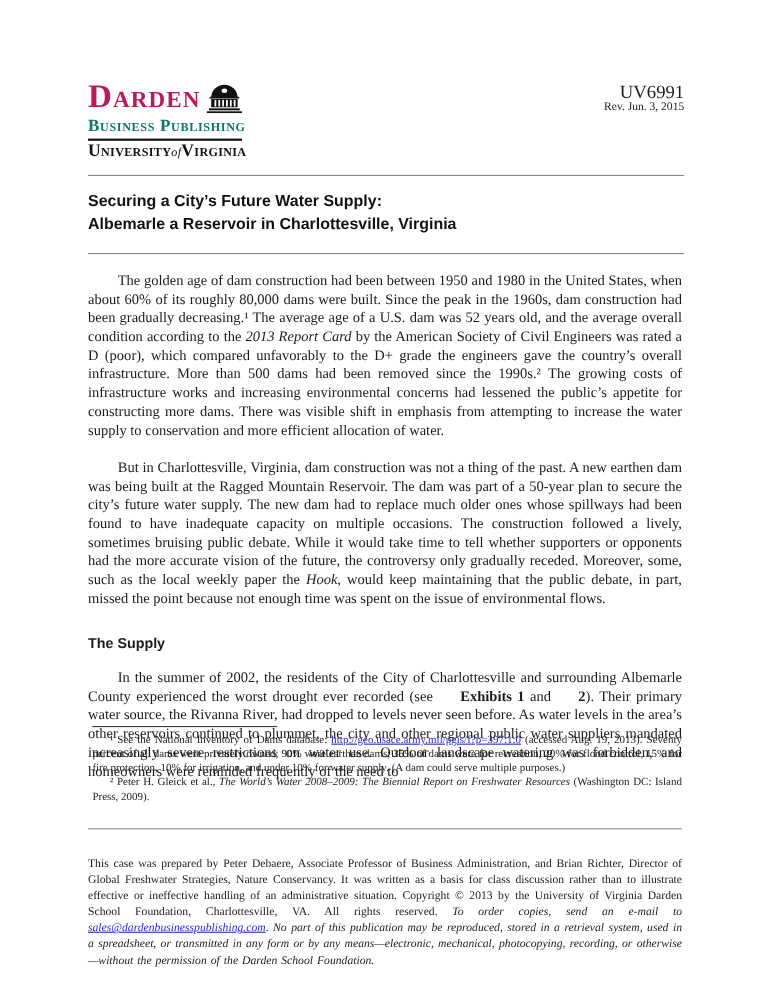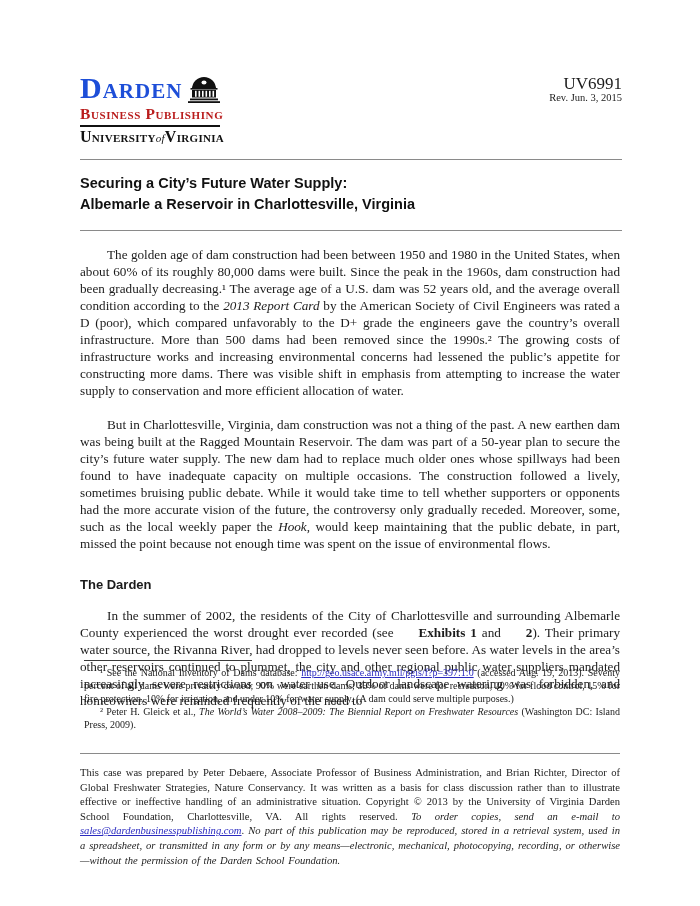--- a/index.html
+++ b/index.html
@@ -25,30 +25,30 @@
   }
   .logo { display: inline-block; }
   .logo-top { display: flex; align-items: flex-start; gap: 5px; }
   .logo-darden {
     font-family: "Liberation Serif", serif;
     font-variant: small-caps;
     font-weight: 600;
     font-size: 30px;
     line-height: 24px;
     letter-spacing: 1px;
-    color: #1d4ed8;
+    color: #be185d;
   }
   .logo-bp {
     font-family: "Liberation Serif", serif;
     font-variant: small-caps;
     font-weight: 600;
     font-size: 15.5px;
     line-height: 16px;
     letter-spacing: 0.6px;
-    color: #b91c1c;
+    color: #0f766e;
     margin-top: -1px;
   }
   .logo-rule {
     border-top: 2.5px solid #111;
     width: 140px;
     margin: 3px 0 2px 0;
   }
   .logo-uva {
     font-family: "Liberation Serif", serif;
     font-variant: small-caps;
@@ -120,21 +120,21 @@
     color: #2a2ac0;
     text-decoration: underline;
     cursor: pointer;
   }
 
   
   .footer {
     position: absolute;
     top: 753px; left: 80px; right: 80px;
     border-top: 1.5px solid #8a8a8a;
-    padding-top: 12px;
+    padding-top: 25px;
     font-size: 10.6px;
     line-height: 14.6px;
     text-align: justify;
     word-spacing: 1px;
   }
 </style>
 </head>
 <body>
 
 <div class="page">
@@ -175,21 +175,21 @@
   <div class="title-band">
     <div class="title-line">Securing a City’s Future Water Supply:</div>
     <div class="title-line">Albemarle a Reservoir in Charlottesville, Virginia</div>
   </div>
 
   <div class="body-text">
     <p><span>The golden age of dam construction had been between 1950 and 1980 in the United States, when about 60% of its roughly 80,000 dams were built. Since the peak in the 1960s, dam construction had been gradually decreasing.¹ The average age of a U.S. dam was 52 years old, and the average overall condition according to the </span><span class="it">2013 Report Card</span><span> by the American Society of Civil Engineers was rated a D (poor), which compared unfavorably to the D+ grade the engineers gave the country’s overall infrastructure. More than 500 dams had been removed since the 1990s.² The growing costs of infrastructure works and increasing environmental concerns had lessened the public’s appetite for constructing more dams. There was visible shift in emphasis from attempting to increase the water supply to conservation and more efficient allocation of water.</span></p>
 
     <p><span>But in Charlottesville, Virginia, dam construction was not a thing of the past. A new earthen dam was being built at the Ragged Mountain Reservoir. The dam was part of a 50-year plan to secure the city’s future water supply. The new dam had to replace much older ones whose spillways had been found to have inadequate capacity on multiple occasions. The construction followed a lively, sometimes bruising public debate. While it would take time to tell whether supporters or opponents had the more accurate vision of the future, the controversy only gradually receded. Moreover, some, such as the local weekly paper the </span><span class="it">Hook</span><span>, would keep maintaining that the public debate, in part, missed the point because not enough time was spent on the issue of environmental flows.</span></p>
 
-    <div class="section-heading">The Darden</div>
+    <div class="section-heading">The Supply</div>
 
     <p class="last"><span>In the summer of 2002, the residents of the City of Charlottesville and surrounding Albemarle County experienced the worst drought ever recorded (see </span><span class="bd">Exhibits 1</span><span> and </span><span class="bd">2</span><span>). Their primary water source, the Rivanna River, had dropped to levels never seen before. As water levels in the area’s other reservoirs continued to plummet, the city and other regional public water suppliers mandated increasingly severe restrictions on water use. Outdoor landscape watering was forbidden, and homeowners were reminded frequently of the need to</span></p>
   </div>
 
   <div class="footnotes">
     <div class="fn-rule"></div>
     <p><span>¹ See the National Inventory of Dams database: </span><a class="link">http://geo.usace.army.mil/pgis/f?p=397:1:0</a><span> (accessed Aug. 19, 2013). Seventy percent of all dams were privately owned; 90% were earthen dams; 35% of dams were for recreation, 20% for flood control, 15% for fire protection, 10% for irrigation, and under 10% for water supply. (A dam could serve multiple purposes.)</span></p>
     <p><span>² Peter H. Gleick et al., </span><span class="it">The World’s Water 2008–2009: The Biennial Report on Freshwater Resources</span><span> (Washington DC: Island Press, 2009).</span></p>
   </div>
 

